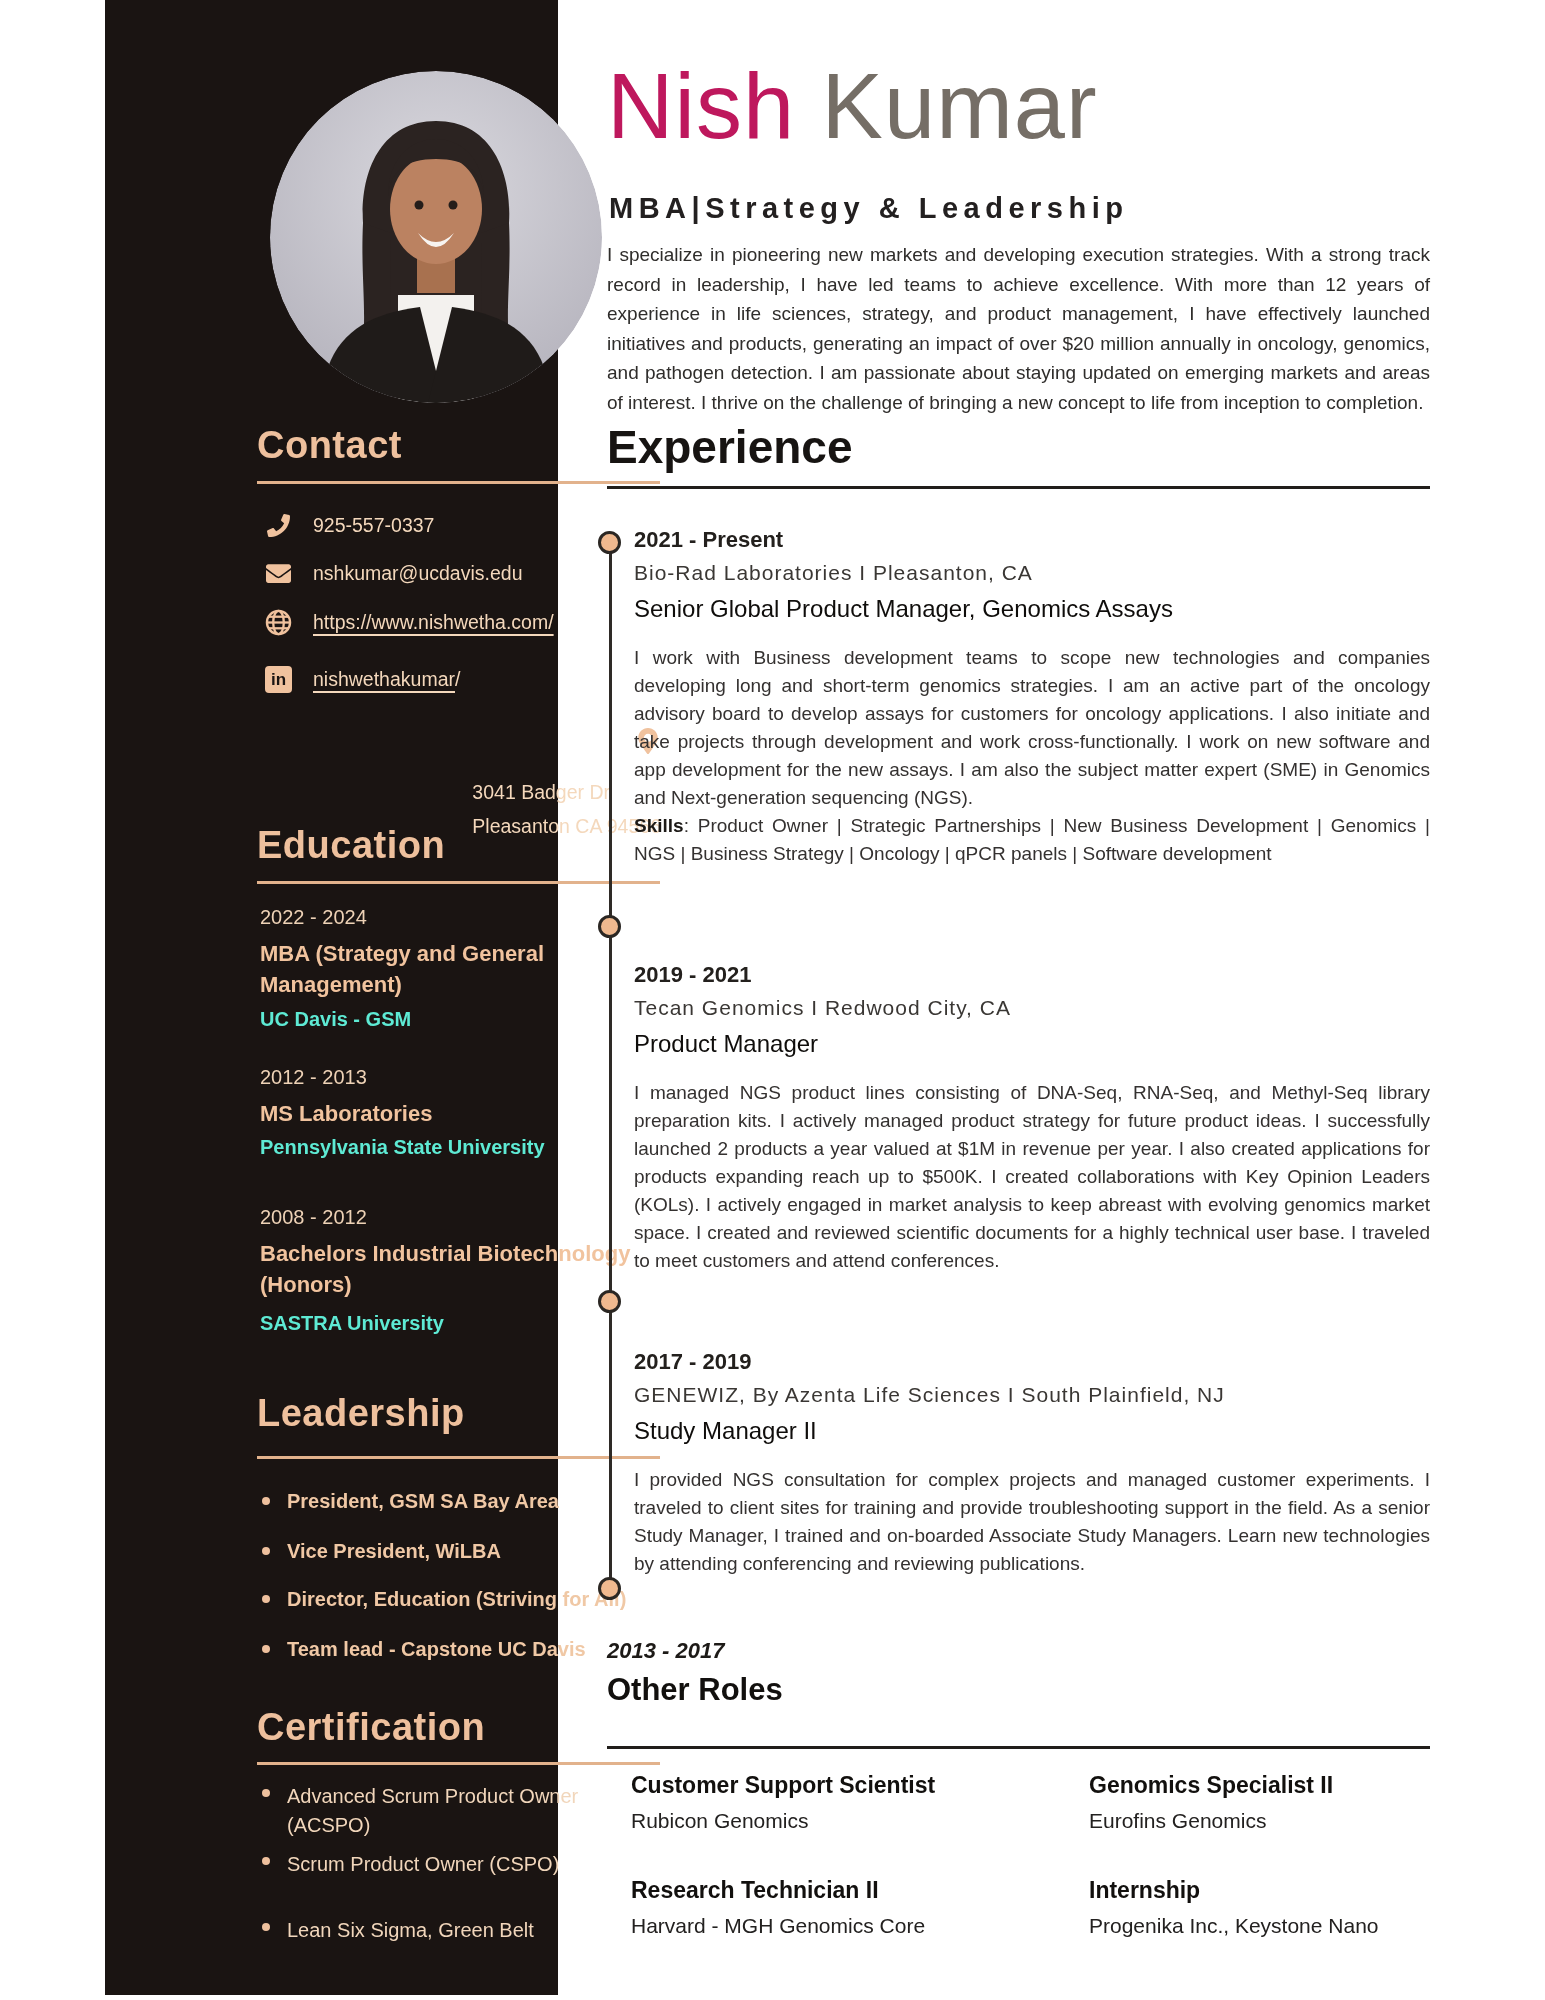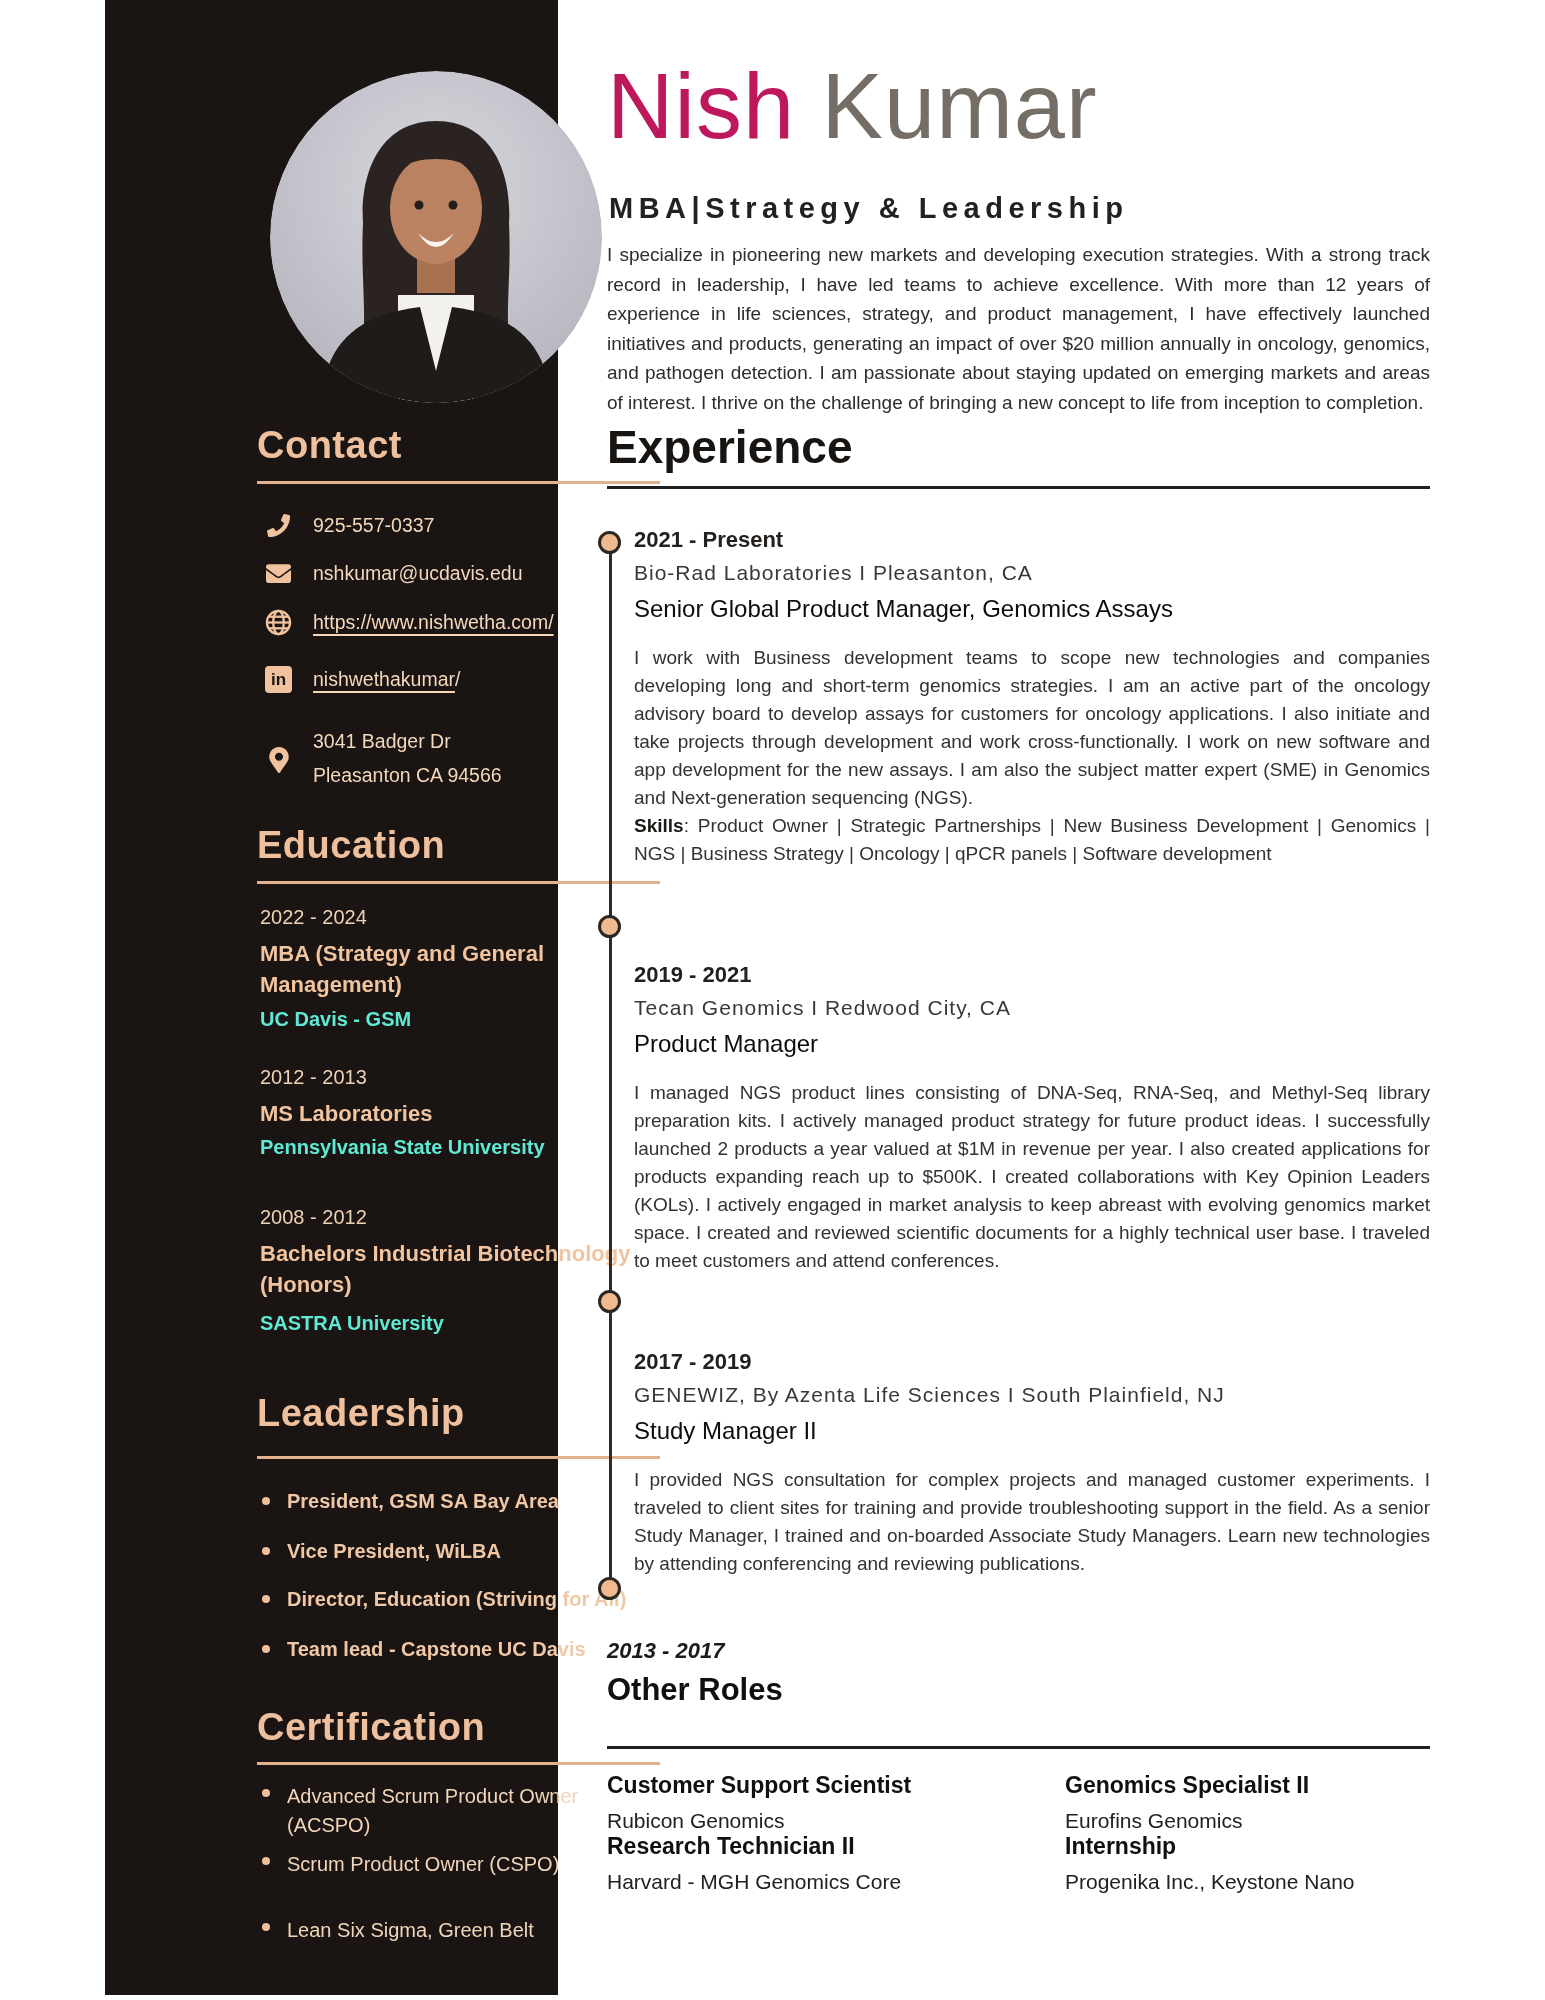--- a/index.html
+++ b/index.html
@@ -42,21 +42,21 @@
   .period{font-size:22px;font-weight:700;color:#23201d;line-height:26px;margin-bottom:6px;}
   .company{font-size:21px;color:#3a3734;letter-spacing:1px;line-height:27px;margin-bottom:8px;}
   .jtitle{font-size:24px;font-weight:400;color:#0f0d0b;line-height:30px;margin-bottom:20px;}
   .jbody{font-size:19px;line-height:28px;color:#343130;text-align:justify;margin:0;}
   .skills{font-size:19px;line-height:28px;color:#343130;text-align:justify;margin:0;}
   .skills b{color:#1c1916;}
 
   #or-period{left:607px;top:1638px;font-size:22px;font-weight:700;color:#1d1a17;font-style:italic;}
   #or-title{left:607px;top:1672px;font-size:31px;font-weight:700;color:#12100e;}
   #or-div{left:607px;top:1746px;width:823px;height:3px;background:#211e1b;}
-  #roles{left:607px;top:1772px;width:823px;display:grid;grid-template-columns:458px 1fr;}
+  #roles{left:631px;top:1772px;width:823px;display:grid;grid-template-columns:458px 1fr;row-gap:44px;}
   .role-title{font-size:23px;font-weight:700;color:#12100e;margin-bottom:10px;}
   .role-org{font-size:21px;color:#232120;}
 </style>
 </head>
 <body>
 
 <div id="page">
 
   <div id="sidebar">
 
@@ -123,21 +123,21 @@
       <a href="#" class="c-link">https://www.nishwetha.com/</a>
     </div>
 
     <div class="c-row" style="top:666px">
       <span class="li-badge">in</span>
       <span>
         <a href="#" class="c-link">nishwethakumar</a><span>/</span>
       </span>
     </div>
 
-    <div class="c-row" style="top:724px;align-items:center;">
+    <div class="c-row" style="top:724px;align-items:flex-end;flex-direction:column;">
       <span class="c-ic" style="margin-top:3px">
         <svg width="20" height="26" viewBox="0 0 384 512">
             <path fill="#f0c29e" d="M172.268 501.67C26.97 291.031 0 269.413 0 192 0 85.961 85.961 0 192 0s192 85.961 192 192c0 77.413-26.97 99.031-172.268 309.67-9.535 13.774-29.93 13.773-39.464 0zM192 272c44.183 0 80-35.817 80-80s-35.817-80-80-80-80 35.817-80 80 35.817 80 80 80z"></path>
           </svg>
       </span>
       <span class="loc-lines">
         <span>3041  Badger Dr</span><br>
         <span>Pleasanton CA 94566</span>
       </span>
     </div>

